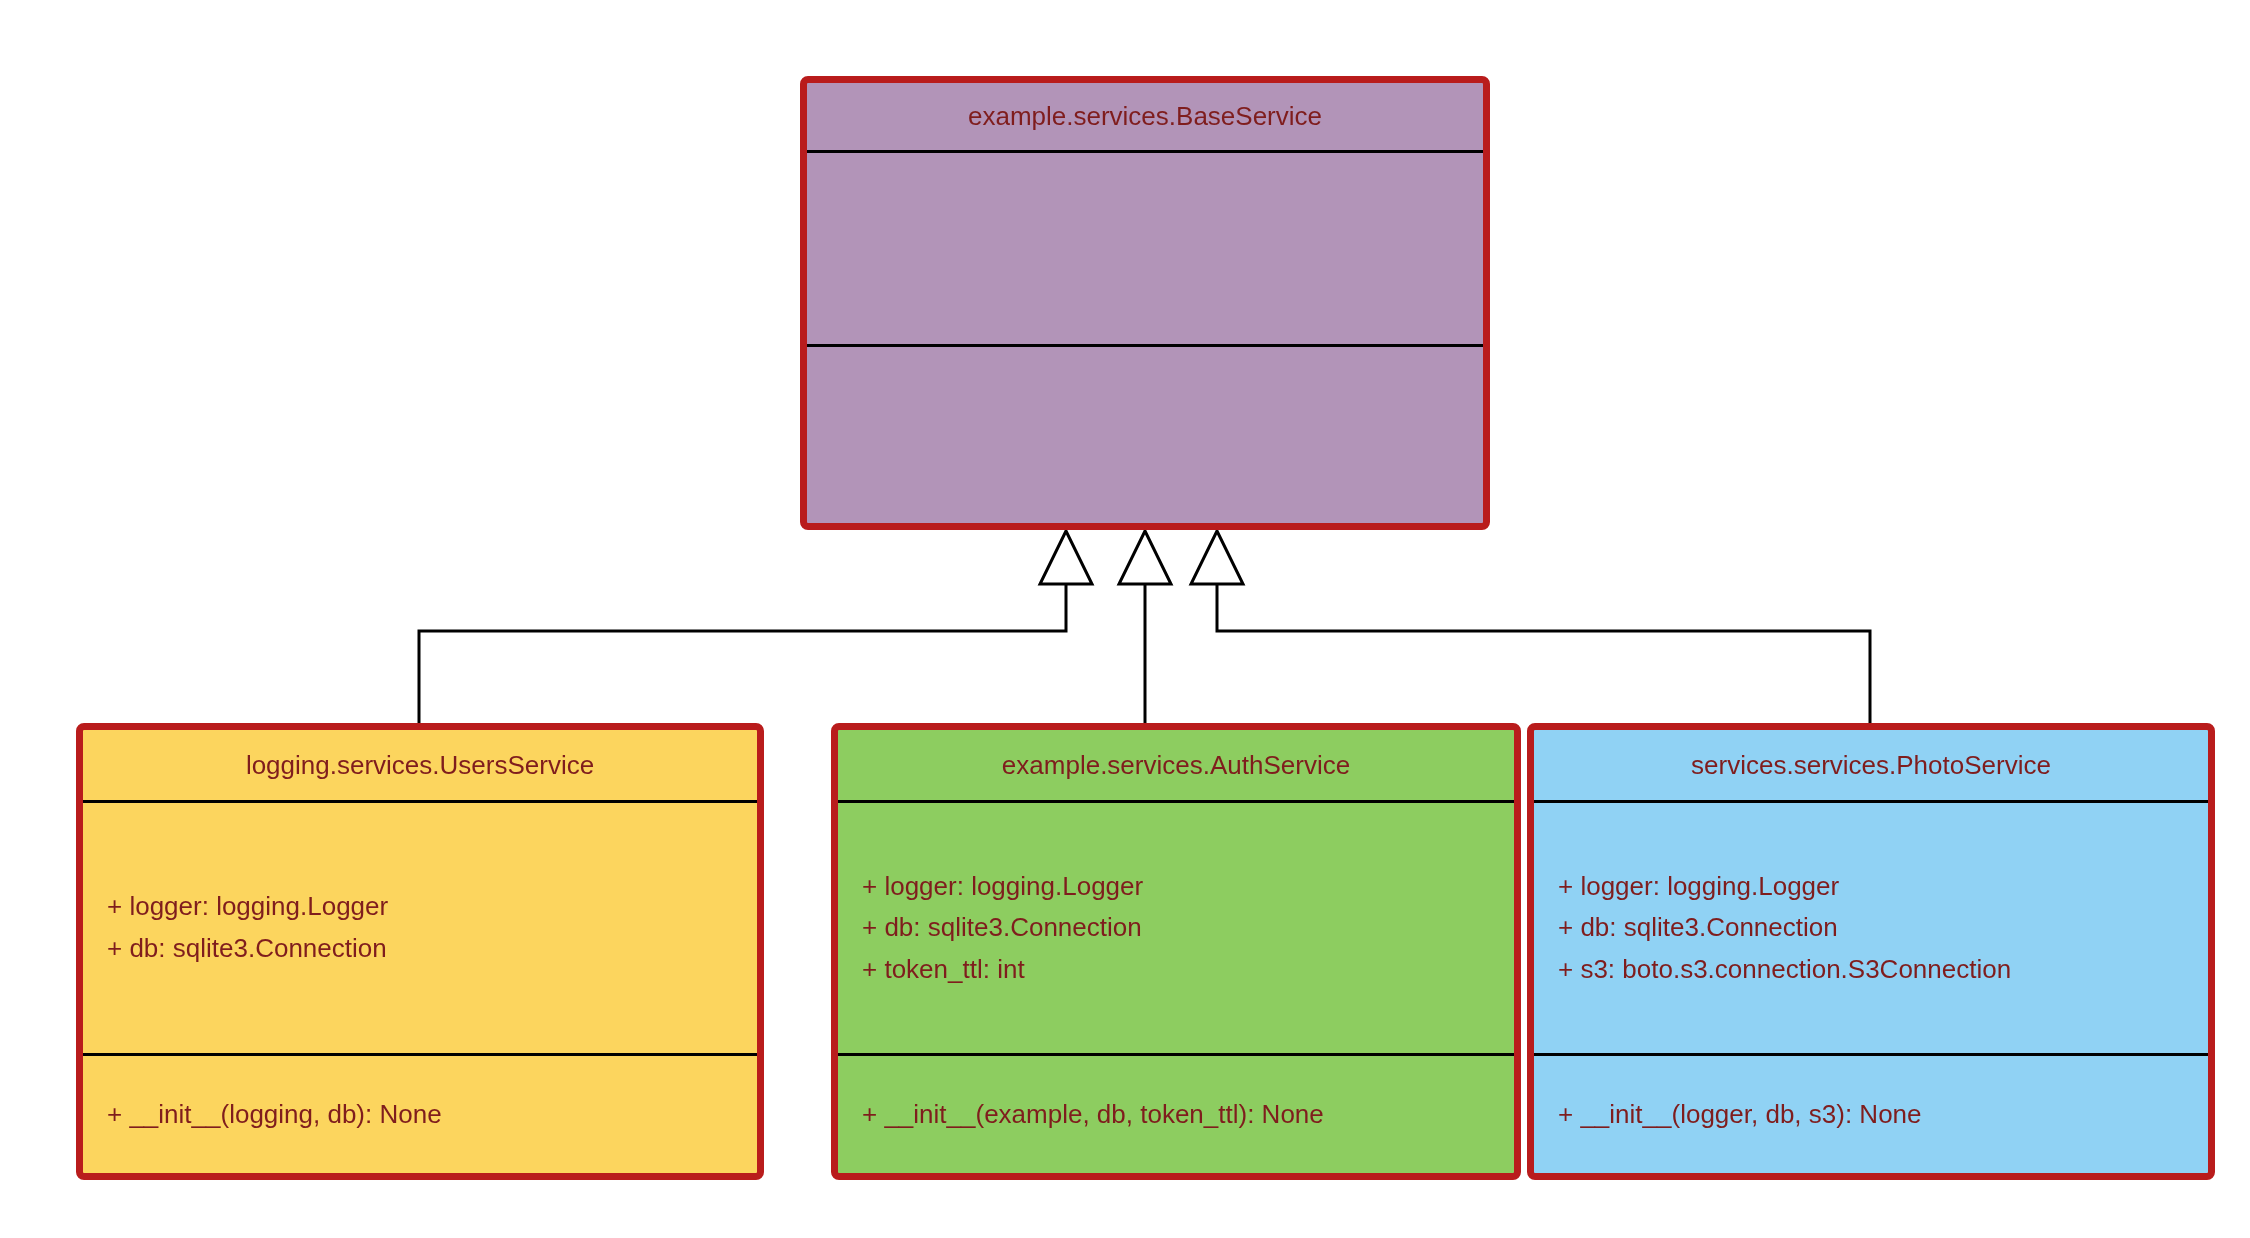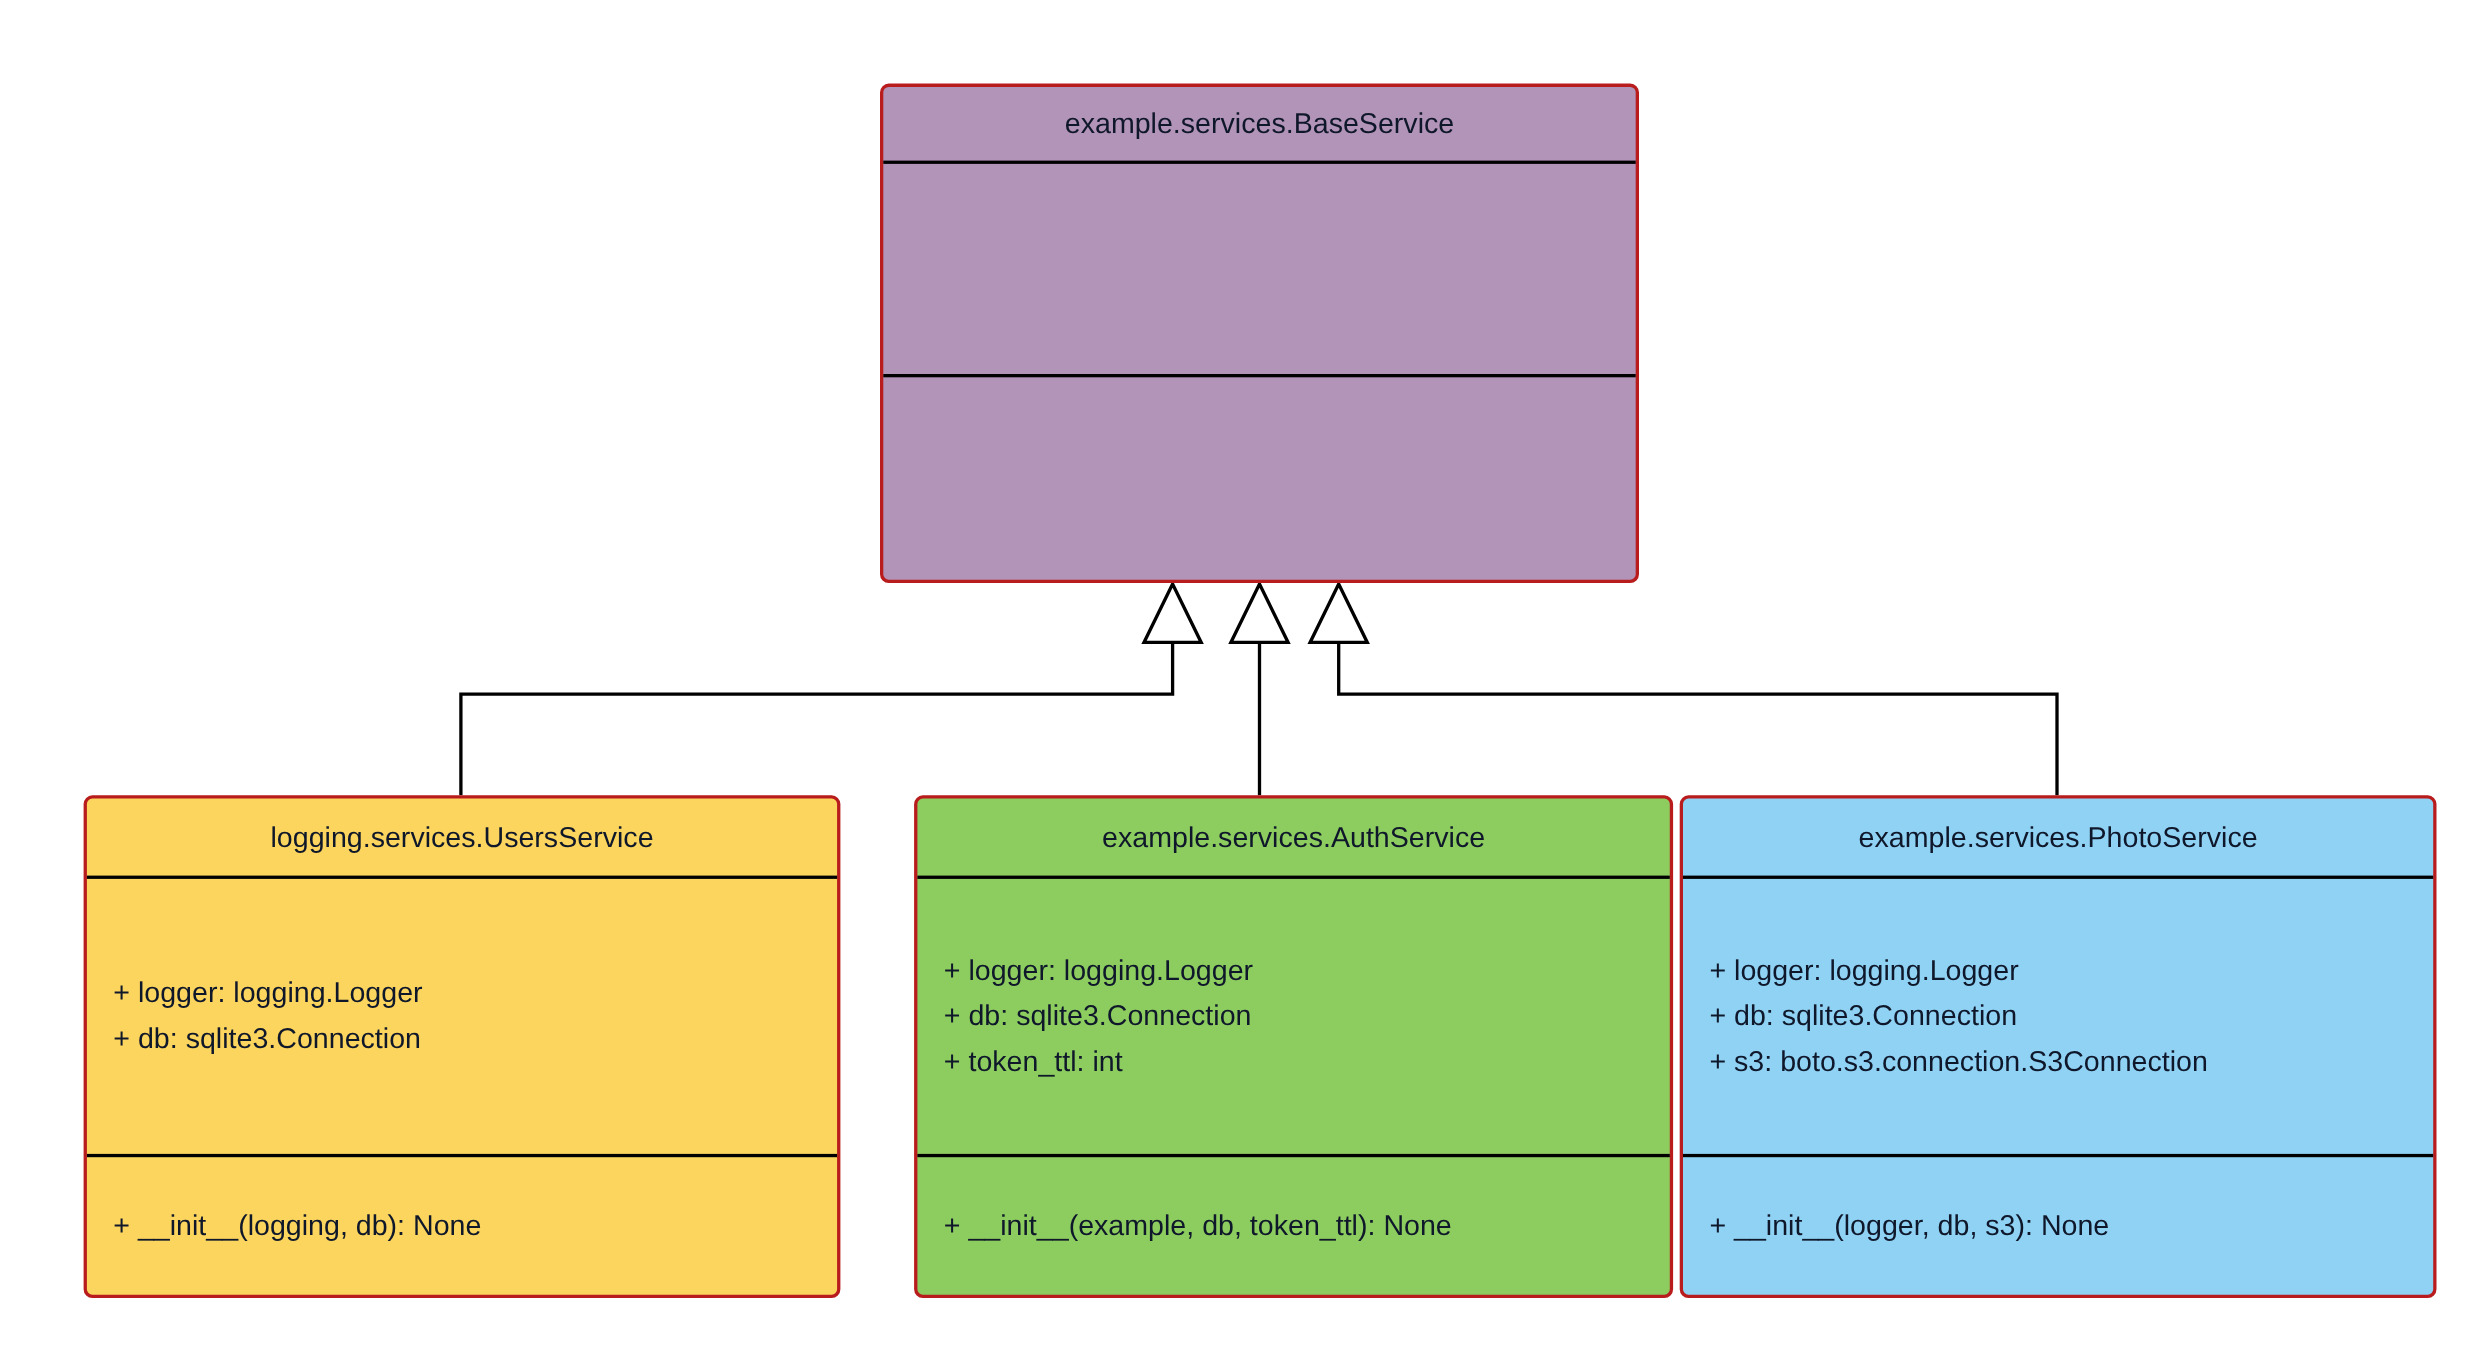--- a/index.html
+++ b/index.html
@@ -11,25 +11,25 @@
   #canvas {
     position: relative;
     width: 2250px;
     height: 1238px;
     background: #ffffff;
     overflow: hidden;
   }
   .class-box {
     position: absolute;
     box-sizing: border-box;
-    border: 3px solid #b91c1c;
+    border: 7px solid #b91c1c;
     border-radius: 8px;
     display: flex;
     flex-direction: column;
-    color: #0f172a;
+    color: #7f1d1d;
   }
   .class-title {
     box-sizing: border-box;
     display: flex;
     align-items: center;
     justify-content: center;
     font-size: 26px;
     border-bottom: 3px solid #000000;
     flex: 0 0 auto;
   }
@@ -102,21 +102,21 @@
       <div class="member">+ logger: logging.Logger</div>
       <div class="member">+ db: sqlite3.Connection</div>
       <div class="member">+ token_ttl: int</div>
     </div>
     <div class="section methods" style="flex:1 1 auto;">
       <div class="member">+ __init__(example, db, token_ttl): None</div>
     </div>
   </div>
 
   <div class="class-box" style="left: 1527px; top: 723px; width: 688px; height: 457px; background-color: rgb(144, 210, 244);">
-    <div class="class-title" style="height:73px;">example.services.PhotoService</div>
+    <div class="class-title" style="height:73px;">services.services.PhotoService</div>
     <div class="section attributes" style="height:250px;">
       <div class="member">+ logger: logging.Logger</div>
       <div class="member">+ db: sqlite3.Connection</div>
       <div class="member">+ s3: boto.s3.connection.S3Connection</div>
     </div>
     <div class="section methods" style="flex:1 1 auto;">
       <div class="member">+ __init__(logger, db, s3): None</div>
     </div>
   </div>
 

